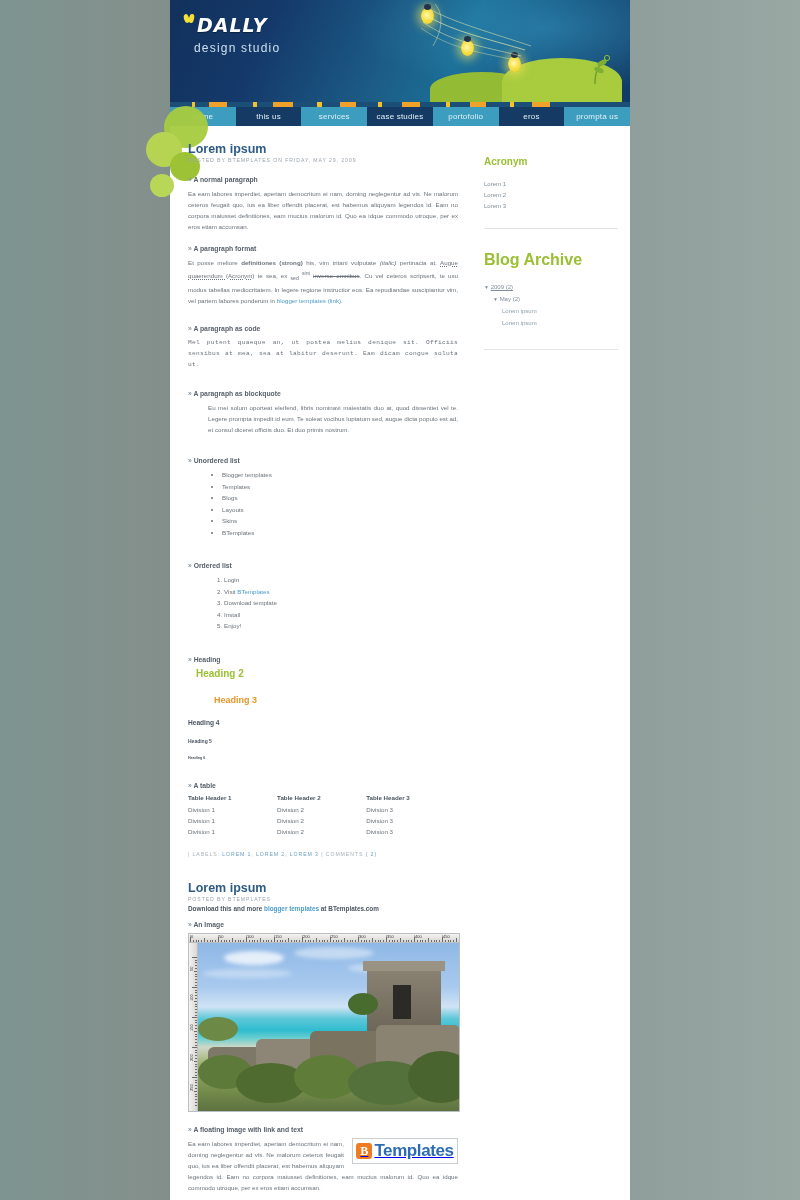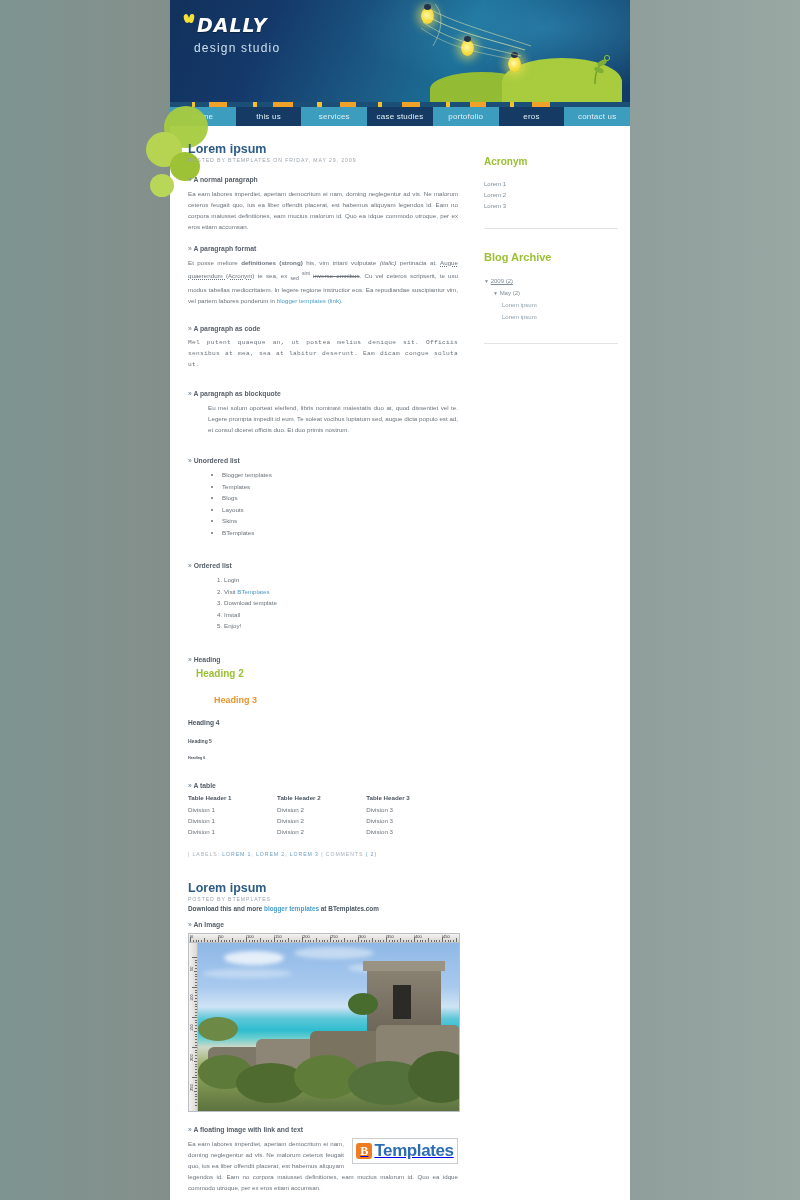--- a/index.html
+++ b/index.html
@@ -199,21 +199,21 @@
     <i style="flex:1;background:#1b4f78"></i>
   </div>
 
   <nav class="nav">
     <a class="lt">home</a>
     <a class="dk">this us</a>
     <a class="lt">services</a>
     <a class="dk">case studies</a>
     <a class="lt">portofolio</a>
     <a class="dk">eros</a>
-    <a class="lt">contact us</a>
+    <a class="lt">prompta us</a>
   </nav>
 
   <div class="bubbles">
     <b class="bub1"></b>
       <b class="bub2"></b>
       <b class="bub3"></b>
       <b class="bub4"></b>
   </div>
 
   <div class="cols">
@@ -516,21 +516,21 @@
         <h3 style="font-size:10px;color:#9bbf33;margin:0 0 12px 0;font-weight:bold">Acronym</h3>
         <div style="font-size:6px;line-height:11px">
           <div><a href="#" style="color:#7f8d9a;text-decoration:none">Lorem 1</a></div>
           <div><a href="#" style="color:#7f8d9a;text-decoration:none">Lorem 2</a></div>
           <div><a href="#" style="color:#7f8d9a;text-decoration:none">Lorem 3</a></div>
         </div>
         <div style="border-top:1px solid #e2e6e3;margin:16px 0 0 0"></div>
       </section>
 
       <section style="margin-top:22px">
-        <h3 style="font-size:11px;color:#9bbf33;margin:0 0 12px 0;font-weight:bold">Blog Archive</h3>
+        <h3 style="font-size:16px;color:#9bbf33;margin:0 0 12px 0;font-weight:bold">Blog Archive</h3>
         <div style="font-size:6px;line-height:12px;color:#7f8d9a">
           <div>
             <span style="font-size:5px">▼</span>
             <a href="#" style="color:#7f8d9a;text-decoration:underline">2009 (2)</a>
           </div>
           <div style="margin-left:9px">
             <span style="font-size:5px">▼</span>
             <a href="#" style="color:#7f8d9a;text-decoration:none">May (2)</a>
           </div>
           <div style="margin-left:18px"><a href="#" style="color:#8fa0ad;text-decoration:none">Lorem ipsum</a></div>

